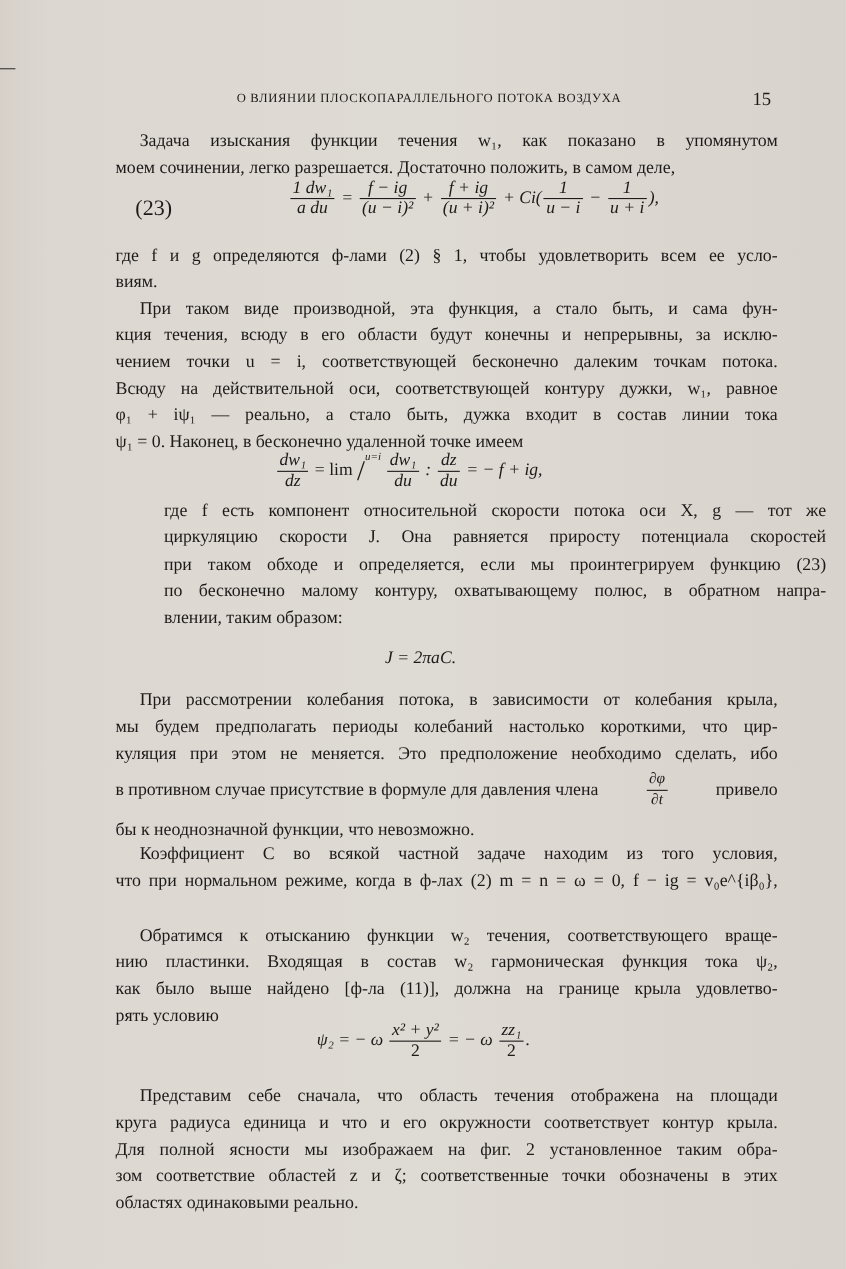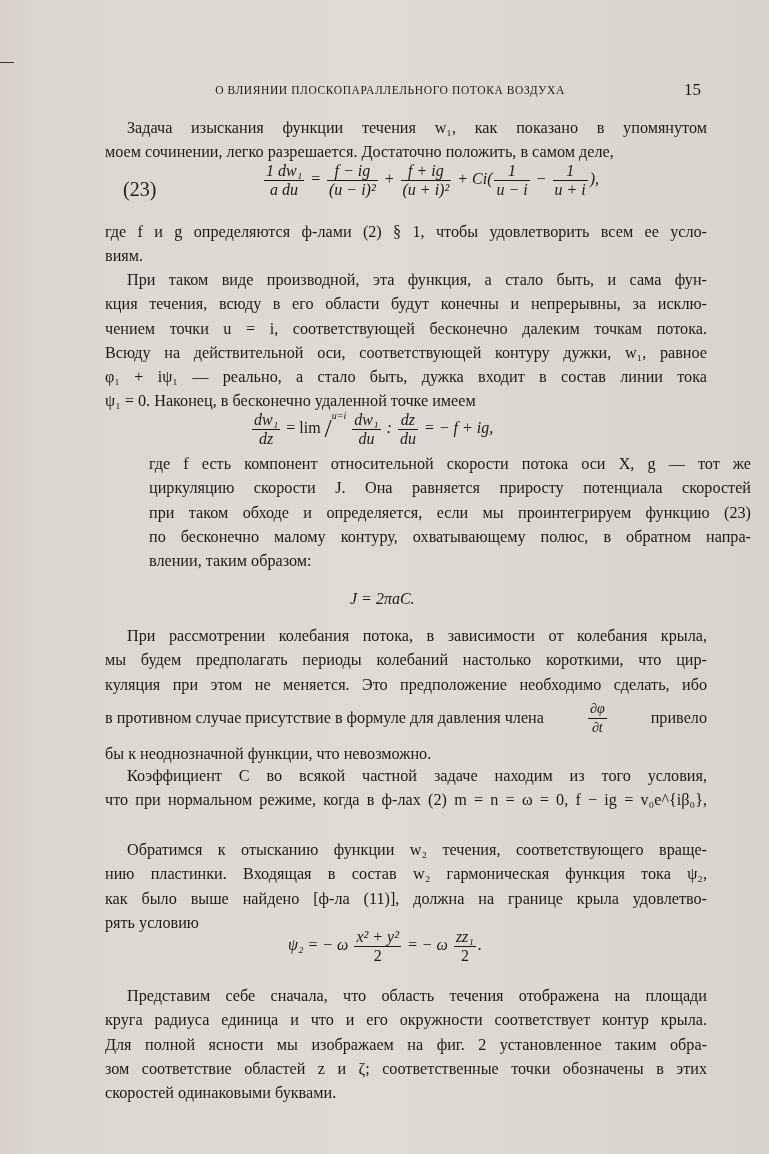--- a/index.html
+++ b/index.html
@@ -123,16 +123,16 @@
     <span class="frac"><span class="num">x² + y²</span><span style="font-style:normal">2</span></span>
     <span>= − ω</span>
     <span class="frac"><span class="num">zz₁</span><span style="font-style:normal">2</span></span><span>.</span>
   </div>
 
   <div class="text" style="top:984px;">
     <span class="line indent">Представим себе сначала, что область течения отображена на площади</span>
     <span class="line">круга радиуса единица и что и его окружности соответствует контур крыла.</span>
     <span class="line">Для полной ясности мы изображаем на фиг. 2 установленное таким обра-</span>
     <span class="line">зом соответствие областей z и ζ; соответственные точки обозначены в этих</span>
-    <span class="line last">скоростей одинаковыми буквами.</span>
+    <span class="line last">областях одинаковыми реально.</span>
   </div>
 
 </div>
 
 </body></html>

